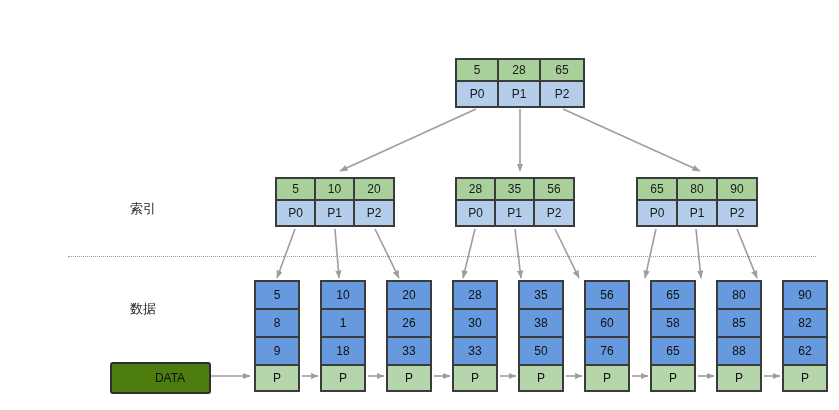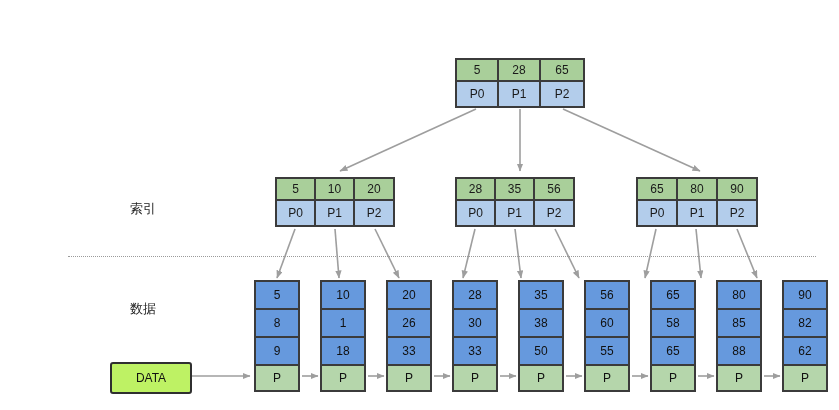--- a/index.html
+++ b/index.html
@@ -19,22 +19,22 @@
 
   .leaf{position:absolute;display:flex;flex-direction:column;
         border:2px solid #3b3b3b;box-sizing:border-box;width:46px;}
   .leaf .dcell{height:26px;background:#6699dd;border-bottom:2px solid #3b3b3b;
         display:flex;align-items:center;justify-content:center;font-size:12px;color:#111;}
   .leaf .pcell{height:24px;background:#b5d6ab;display:flex;align-items:center;
         justify-content:center;font-size:12px;color:#111;}
 
   .sidelabel{position:absolute;font-size:13px;color:#222;}
   .databox{position:absolute;left:110px;top:362px;width:78px;height:28px;
-    background:#bef264;border:2px solid #2f2f2f;border-radius:3px;
-    display:flex;align-items:center;justify-content:center;font-size:12px;color:#111;}
+    background:#4d7c0f;border:2px solid #2f2f2f;border-radius:3px;
+    display:flex;align-items:center;justify-content:center;font-size:12px;color:#111;padding-left:19px;}
   .divider{position:absolute;left:68px;top:256px;width:748px;height:0;
     border-top:1px dotted #9a9a9a;}
 </style>
 </head>
 <body>
 
 <div id="canvas">
 
   <svg id="wires">
     <defs>
@@ -158,21 +158,21 @@
   </div>
   <div class="leaf" style="left:518px;top:280px;">
     <div class="dcell">35</div>
     <div class="dcell">38</div>
     <div class="dcell">50</div>
     <div class="pcell">P</div>
   </div>
   <div class="leaf" style="left:584px;top:280px;">
     <div class="dcell">56</div>
     <div class="dcell">60</div>
-    <div class="dcell">55</div>
+    <div class="dcell">76</div>
     <div class="pcell">P</div>
   </div>
   <div class="leaf" style="left:650px;top:280px;">
     <div class="dcell">65</div>
     <div class="dcell">58</div>
     <div class="dcell">65</div>
     <div class="pcell">P</div>
   </div>
   <div class="leaf" style="left:716px;top:280px;">
     <div class="dcell">80</div>

